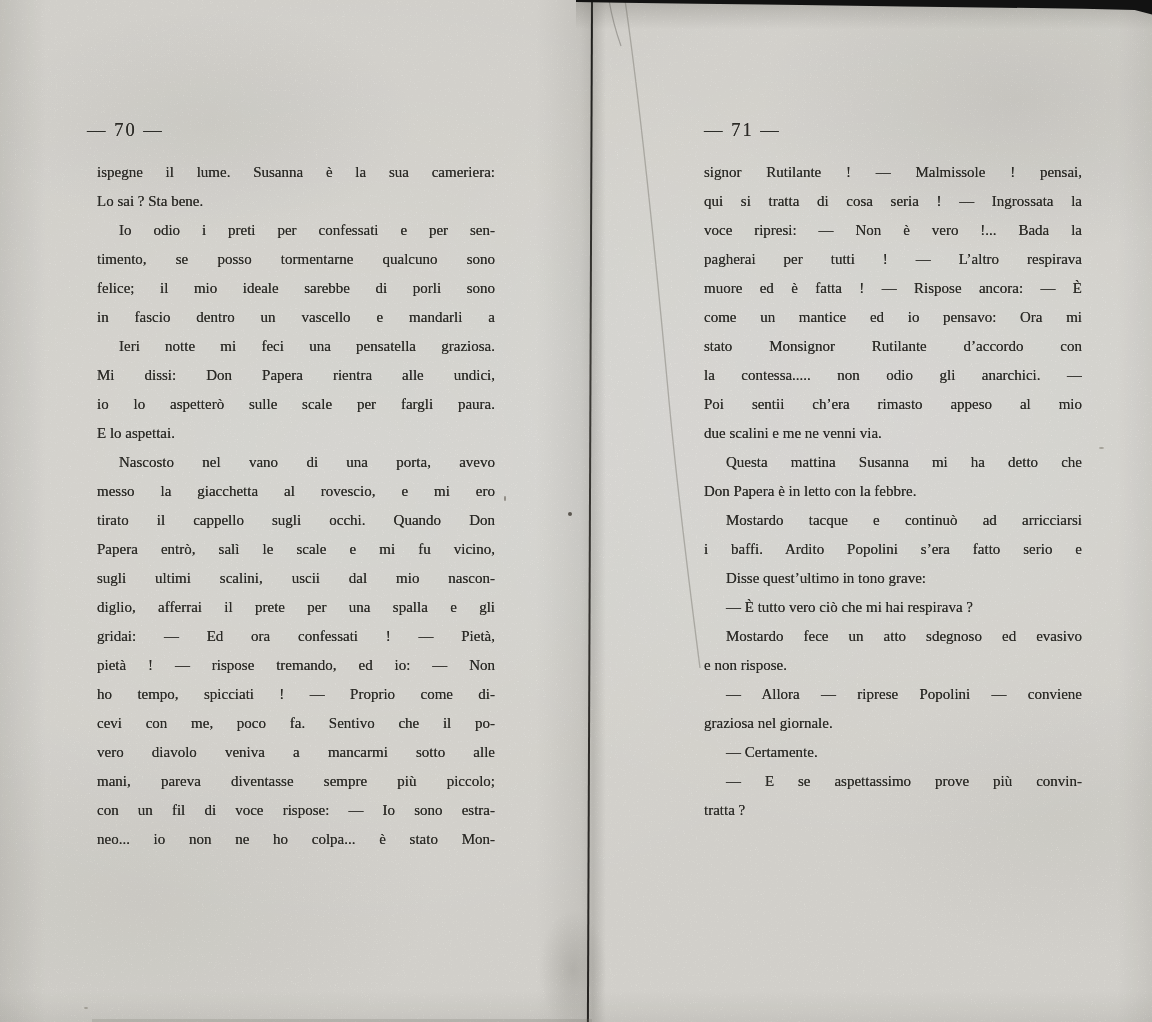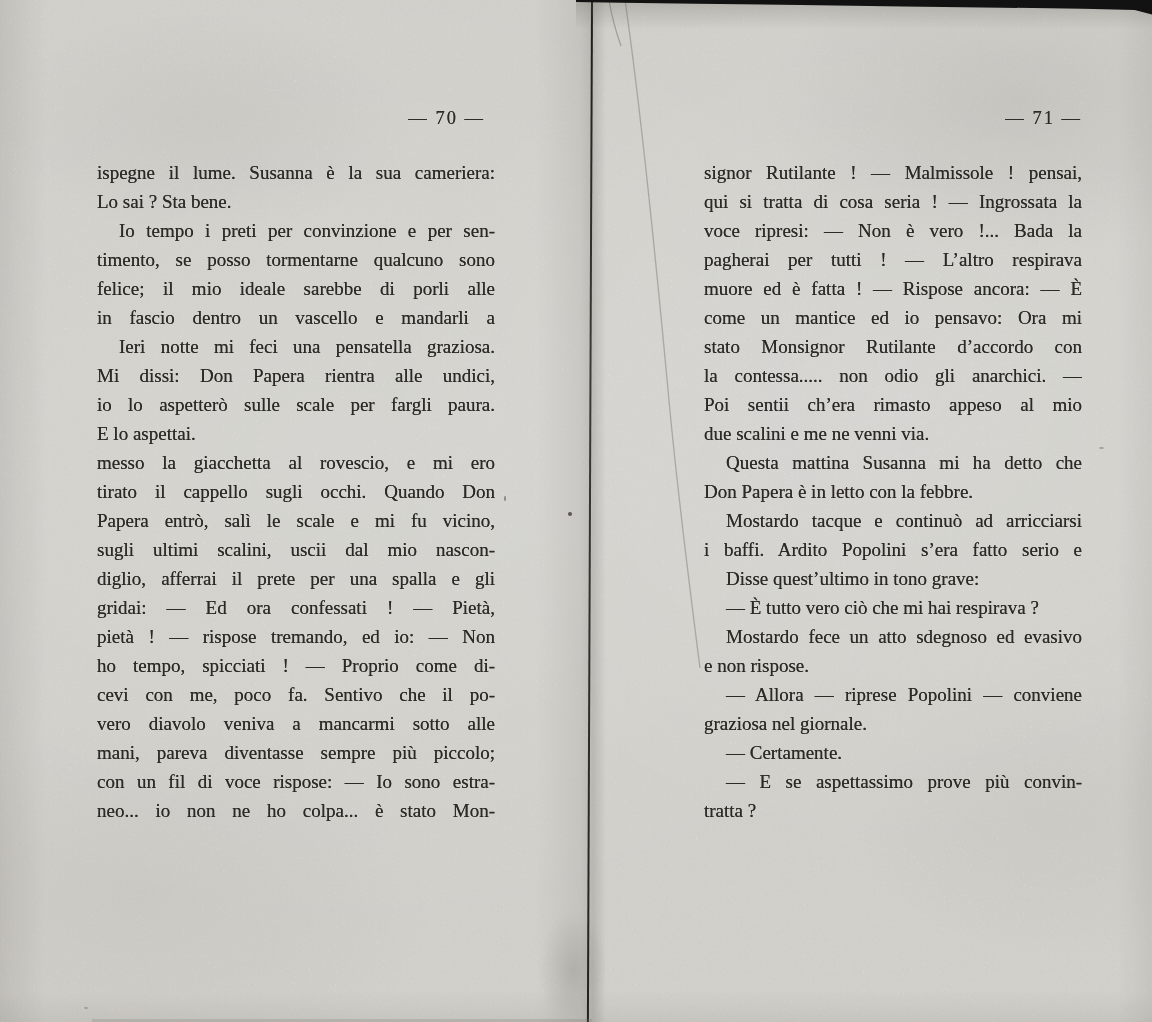--- a/index.html
+++ b/index.html
@@ -51,30 +51,30 @@
     background: linear-gradient(180deg, #1b1b19 0%, #3c3a36 35%, #2e2c29 70%, #242220 100%);
     transform: skewX(-0.23deg);
     transform-origin: top center;
   }
   .crease { position: absolute; inset: 0; width: 100%; height: 100%; pointer-events: none; }
   .bottom-edge {
     position: absolute; left: 92px; bottom: 0; width: 500px; height: 3px;
     background: rgba(116,114,106,0.22);
   }
   .page-number {
-    position: absolute; top: 108px; height: 26px;
-    text-align: right; font-size: 18.5px; letter-spacing: 2px;
+    position: absolute; top: 120px; height: 26px;
+    text-align: left; font-size: 18.5px; letter-spacing: 2px;
     color: var(--ink, #2b2a26);
     text-shadow: 0 0 0.6px rgba(43,42,38,0.75);
   }
   .pn-left  { left: 87px;  width: 398px; }
   .pn-right { left: 704px; width: 378px; }
   .text-col {
     position: absolute; top: 158px;
-    font-size: 19px; line-height: 29px;
+    font-size: 15px; line-height: 29px;
     text-shadow: 0 0 0.6px rgba(43,42,38,0.8);
     overflow: hidden;
   }
   .col-left  { left: 97px;  width: 398px; height: 730px; }
   .col-right { left: 704px; width: 378px; height: 730px; }
   .line { text-align: justify; text-align-last: justify; white-space: normal; }
   .line.para-end { text-align-last: left; }
   .line.indent { text-indent: 22px; }
   .speck { position: absolute; border-radius: 50%; pointer-events: none; }
   .sp1 { left: 568px; top: 512px; width: 4px; height: 4px; background: rgba(70,66,58,0.85); }
@@ -110,28 +110,29 @@
   <div class="top-band-shadow"></div>
   <div class="top-band"></div>
   <div class="bottom-edge"></div>
 
   <section>
     <div class="page-number pn-left">— 70 —</div>
     <div class="text-col col-left">
 
     <div class="line">ispegne il lume. Susanna è la sua cameriera:</div>
         <div class="line para-end">Lo sai ? Sta bene.</div>
-        <div class="line indent">Io tempo i preti per convinzione e per sen-</div>
+        <div class="line indent">Io odio i preti per confessati e per sen-</div>
         <div class="line">timento, se posso tormentarne qualcuno sono</div>
-        <div class="line">felice; il mio ideale sarebbe di porli alle</div>
+        <div class="line">felice; il mio ideale sarebbe di porli sono</div>
         <div class="line">in fascio dentro un vascello e mandarli a</div>
         <div class="line indent">Ieri notte mi feci una pensatella graziosa.</div>
         <div class="line">Mi dissi: Don Papera rientra alle undici,</div>
         <div class="line">io lo aspetterò sulle scale per fargli paura.</div>
         <div class="line para-end">E lo aspettai.</div>
+        <div class="line indent">Nascosto nel vano di una porta, avevo</div>
         <div class="line">messo la giacchetta al rovescio, e mi ero</div>
         <div class="line">tirato il cappello sugli occhi. Quando Don</div>
         <div class="line">Papera entrò, salì le scale e mi fu vicino,</div>
         <div class="line">sugli ultimi scalini, uscii dal mio nascon-</div>
         <div class="line">diglio, afferrai il prete per una spalla e gli</div>
         <div class="line">gridai: — Ed ora confessati ! — Pietà,</div>
         <div class="line">pietà ! — rispose tremando, ed io: — Non</div>
         <div class="line">ho tempo, spicciati ! — Proprio come di-</div>
         <div class="line">cevi con me, poco fa. Sentivo che il po-</div>
         <div class="line">vero diavolo veniva a mancarmi sotto alle</div>

